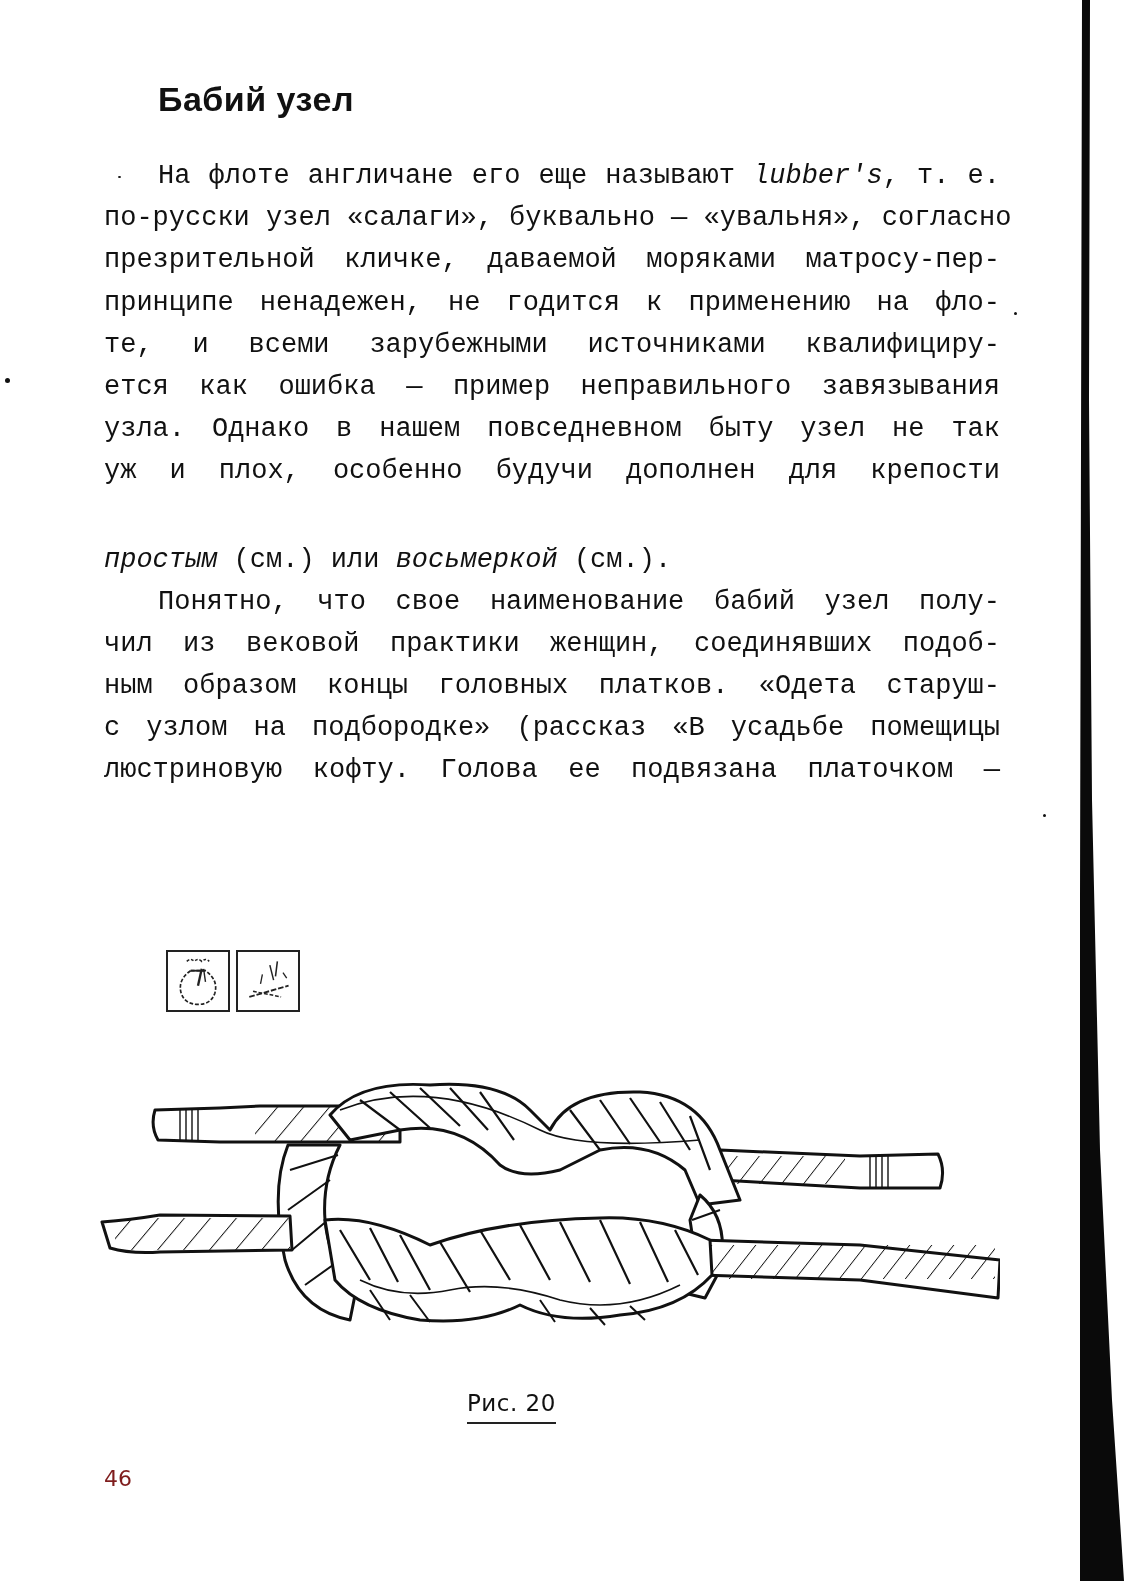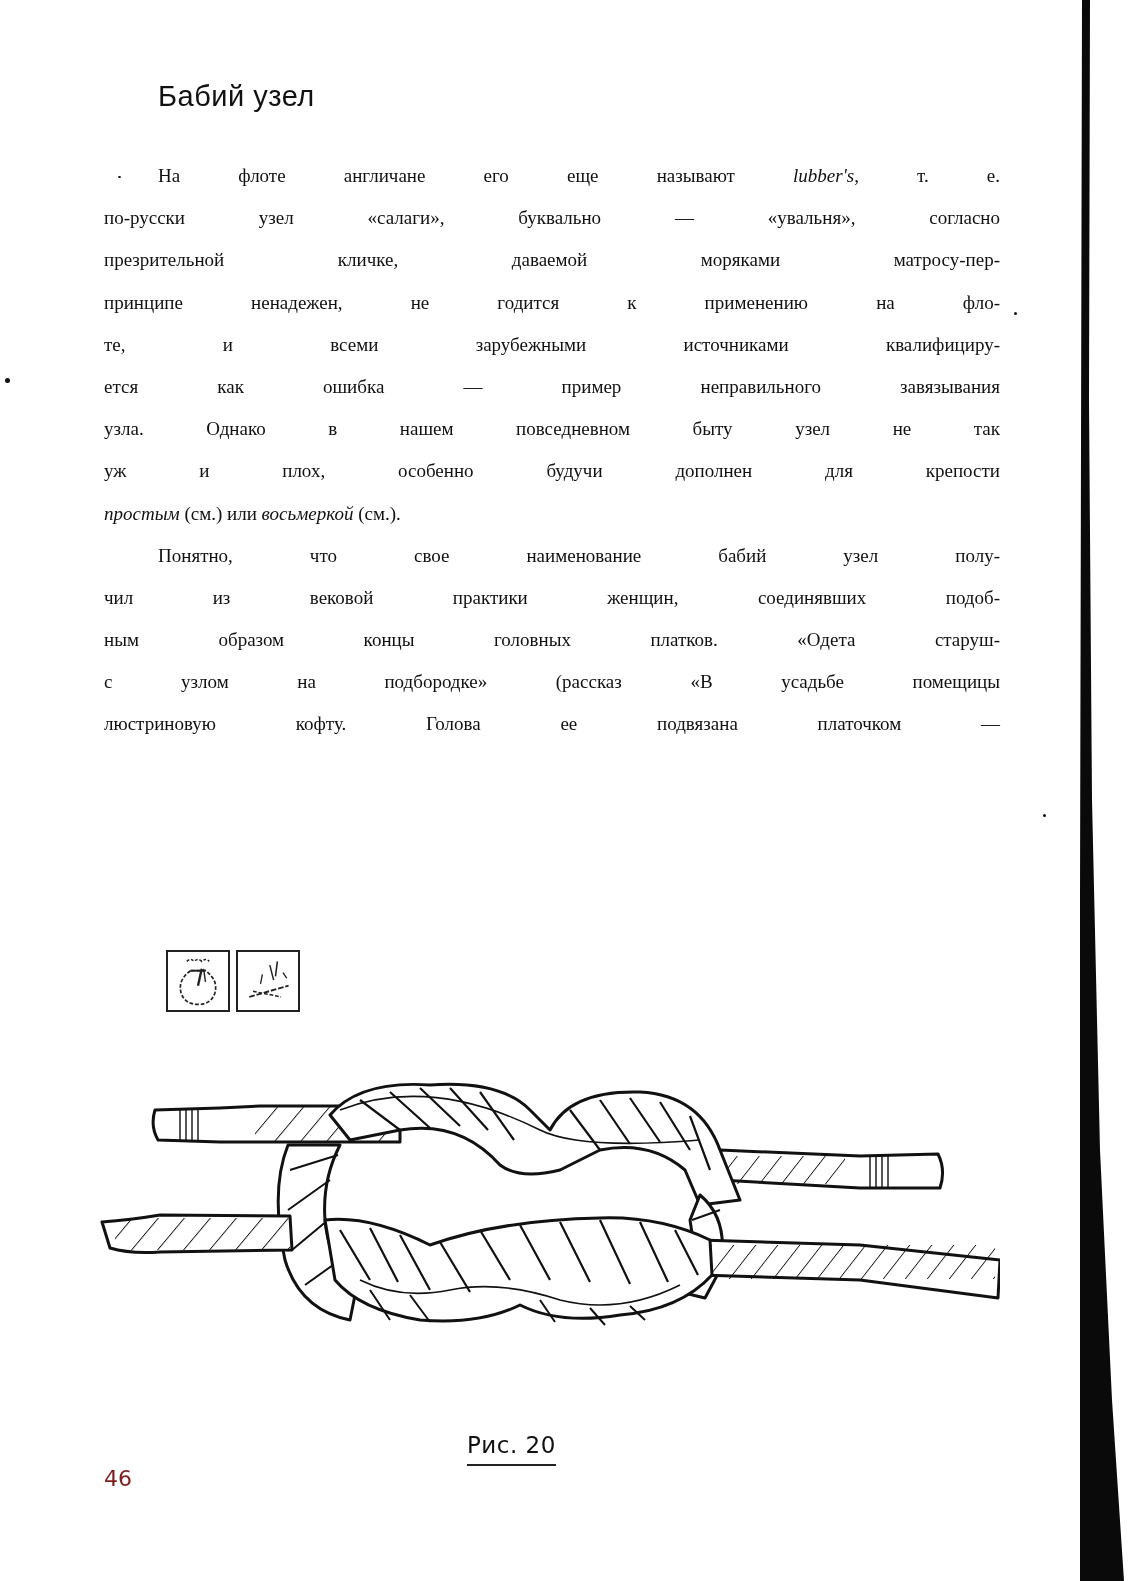--- a/index.html
+++ b/index.html
@@ -1,35 +1,35 @@
 <!DOCTYPE html>
 <html><head>
 <meta charset="utf-8">
 <style>
   html, body { margin:0; padding:0; background:#ffffff; }
   body { width:1128px; height:1581px; position:relative; overflow:hidden;
          font-family:"DejaVu Sans Condensed","DejaVu Sans", sans-serif; color:#111; }
   .page { position:absolute; left:0; top:0; width:1128px; height:1581px; }
   .title { position:absolute; left:158px; top:80px; font-family:"Liberation Sans", sans-serif;
-           font-weight:normal; font-size:29px; letter-spacing:0.5px; color:#111; }
+           font-weight:bold; font-size:34px; letter-spacing:0.5px; color:#111; }
   .body-text { position:absolute; left:104px; top:155px; width:896px;
-               font-family:Liberation Serif, serif; font-size:19px; line-height:42.2px;
+               font-family:Liberation Mono, monospace; font-size:27px; line-height:42.2px;
                text-align:justify; color:#111; }
   .line { display:block; text-align:justify; text-align-last:justify; white-space:nowrap; height:42.2px; }
-  .line.last { text-align-last:left; }
+  .line.last { text-align-last:left;margin-top:46px; }
   .line.indent { padding-left:54px; }
   .para { margin:0 0 0 0; }
   .para + .para { margin-top:0px; }
   em { font-style:italic; }
   .icons { position:absolute; left:166px; top:950px; display:flex; gap:6px; }
   .icon-box { width:64px; height:62px; border:2px solid #222; box-sizing:border-box; background:#fff; }
   .icon-box svg { width:100%; height:100%; }
   .knot { position:absolute; left:100px; top:1070px; width:900px; height:270px; }
   .caption { position:absolute; left:467px; top:1390px; font-family:"DejaVu Sans", sans-serif;
-             font-size:23px; color:#111; padding-bottom:6px; border-bottom:2px solid #222; letter-spacing:0.5px;margin-top:42px; }
+             font-size:23px; color:#111; padding-bottom:6px; border-bottom:2px solid #222; letter-spacing:0.5px; }
   .page-num { position:absolute; left:104px; top:1466px; font-family:"DejaVu Sans", sans-serif; font-size:22px; color:#7f1d1d; }
   .binding { position:absolute; left:1080px; top:0; width:48px; height:1581px; }
   .speck { position:absolute; width:5px; height:5px; background:#111; border-radius:50%; }
 </style>
 </head>
 <body>
 
 <div class="page">
 
   <div class="title">Бабий узел</div>

